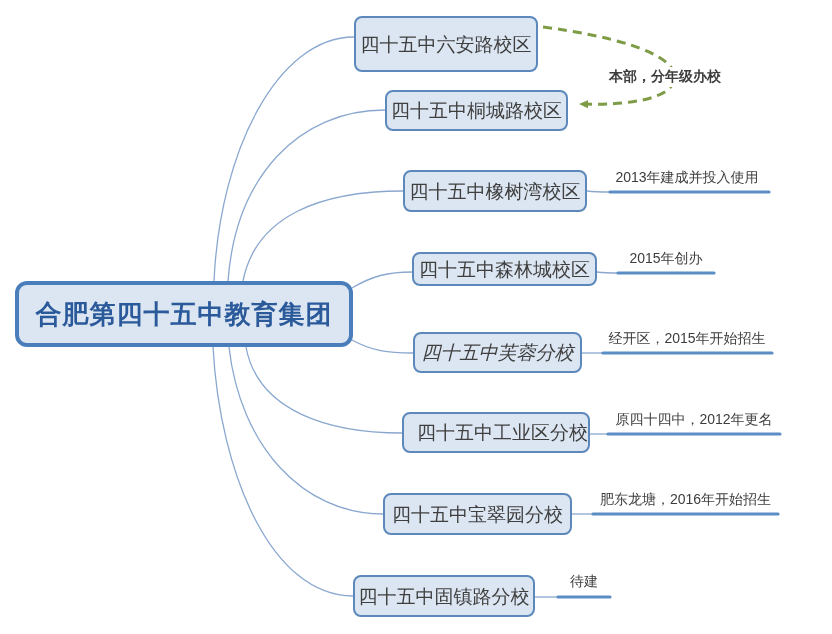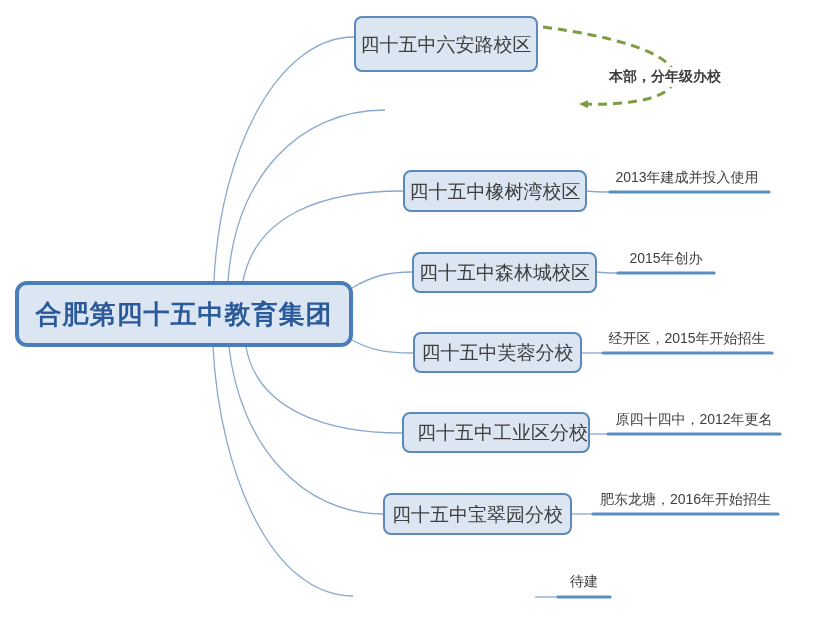--- a/index.html
+++ b/index.html
@@ -108,34 +108,40 @@
     <path d="M 543,27 C 612,36 668,52 674,73 C 679,93 648,106 580,104" stroke="#7d9c45" stroke-width="3" fill="none" stroke-dasharray="9 6" marker-end="url(#arrow)"></path>
   </svg>
 
   <div class="root-node" style="left:15px; top:281px; width:338px; height:66px;">
     <span>合肥第四十五中教育集团</span>
   </div>
 
   <div class="topic" style="left:354px; top:16px;  width:184px; height:56px;">
       <span>四十五中六安路校区</span>
     </div>
+  <div class="topic" style="left:385px; top:90px;  width:183px; height:41px;">
+      <span>四十五中桐城路校区</span>
+    </div>
   <div class="topic" style="left:403px; top:170px; width:184px; height:42px;">
       <span>四十五中橡树湾校区</span>
     </div>
-  <div class="topic" style="left:412px; top:252px; width:185px; height:41px;">
+  <div class="topic" style="left:412px; top:252px; width:185px; height:34px;">
       <span>四十五中森林城校区</span>
     </div>
-  <div class="topic" style="left:413px; top:332px; width:169px; height:41px;">
+  <div class="topic" style="left:413px; top:332px; width:169px; height:41px;font-style:italic;">
       <span>四十五中芙蓉分校</span>
     </div>
   <div class="topic" style="left:402px; top:412px; width:188px; height:41px;justify-content:flex-end;">
       <span>四十五中工业区分校</span>
     </div>
   <div class="topic" style="left:383px; top:493px; width:189px; height:42px;">
       <span>四十五中宝翠园分校</span>
+    </div>
+  <div class="topic" style="left:353px; top:575px; width:182px; height:42px;">
+      <span>四十五中固镇路分校</span>
     </div>
 
   <div class="note" style="left:605px; top:169px; width:164px;"><span>2013年建成并投入使用</span></div>
   <div class="note" style="left:611px; top:250px; width:110px;"><span>2015年创办</span></div>
   <div class="note" style="left:597px; top:330px; width:180px;"><span>经开区，2015年开始招生</span></div>
   <div class="note" style="left:602px; top:411px; width:184px;"><span>原四十四中，2012年更名</span></div>
   <div class="note" style="left:587px; top:491px; width:197px;"><span>肥东龙塘，2016年开始招生</span></div>
   <div class="note" style="left:549px; top:573px; width:70px;"><span>待建</span></div>
 
   <div class="rel-label" style="left:601px; top:51px; width:124px;margin-top:16px;">

